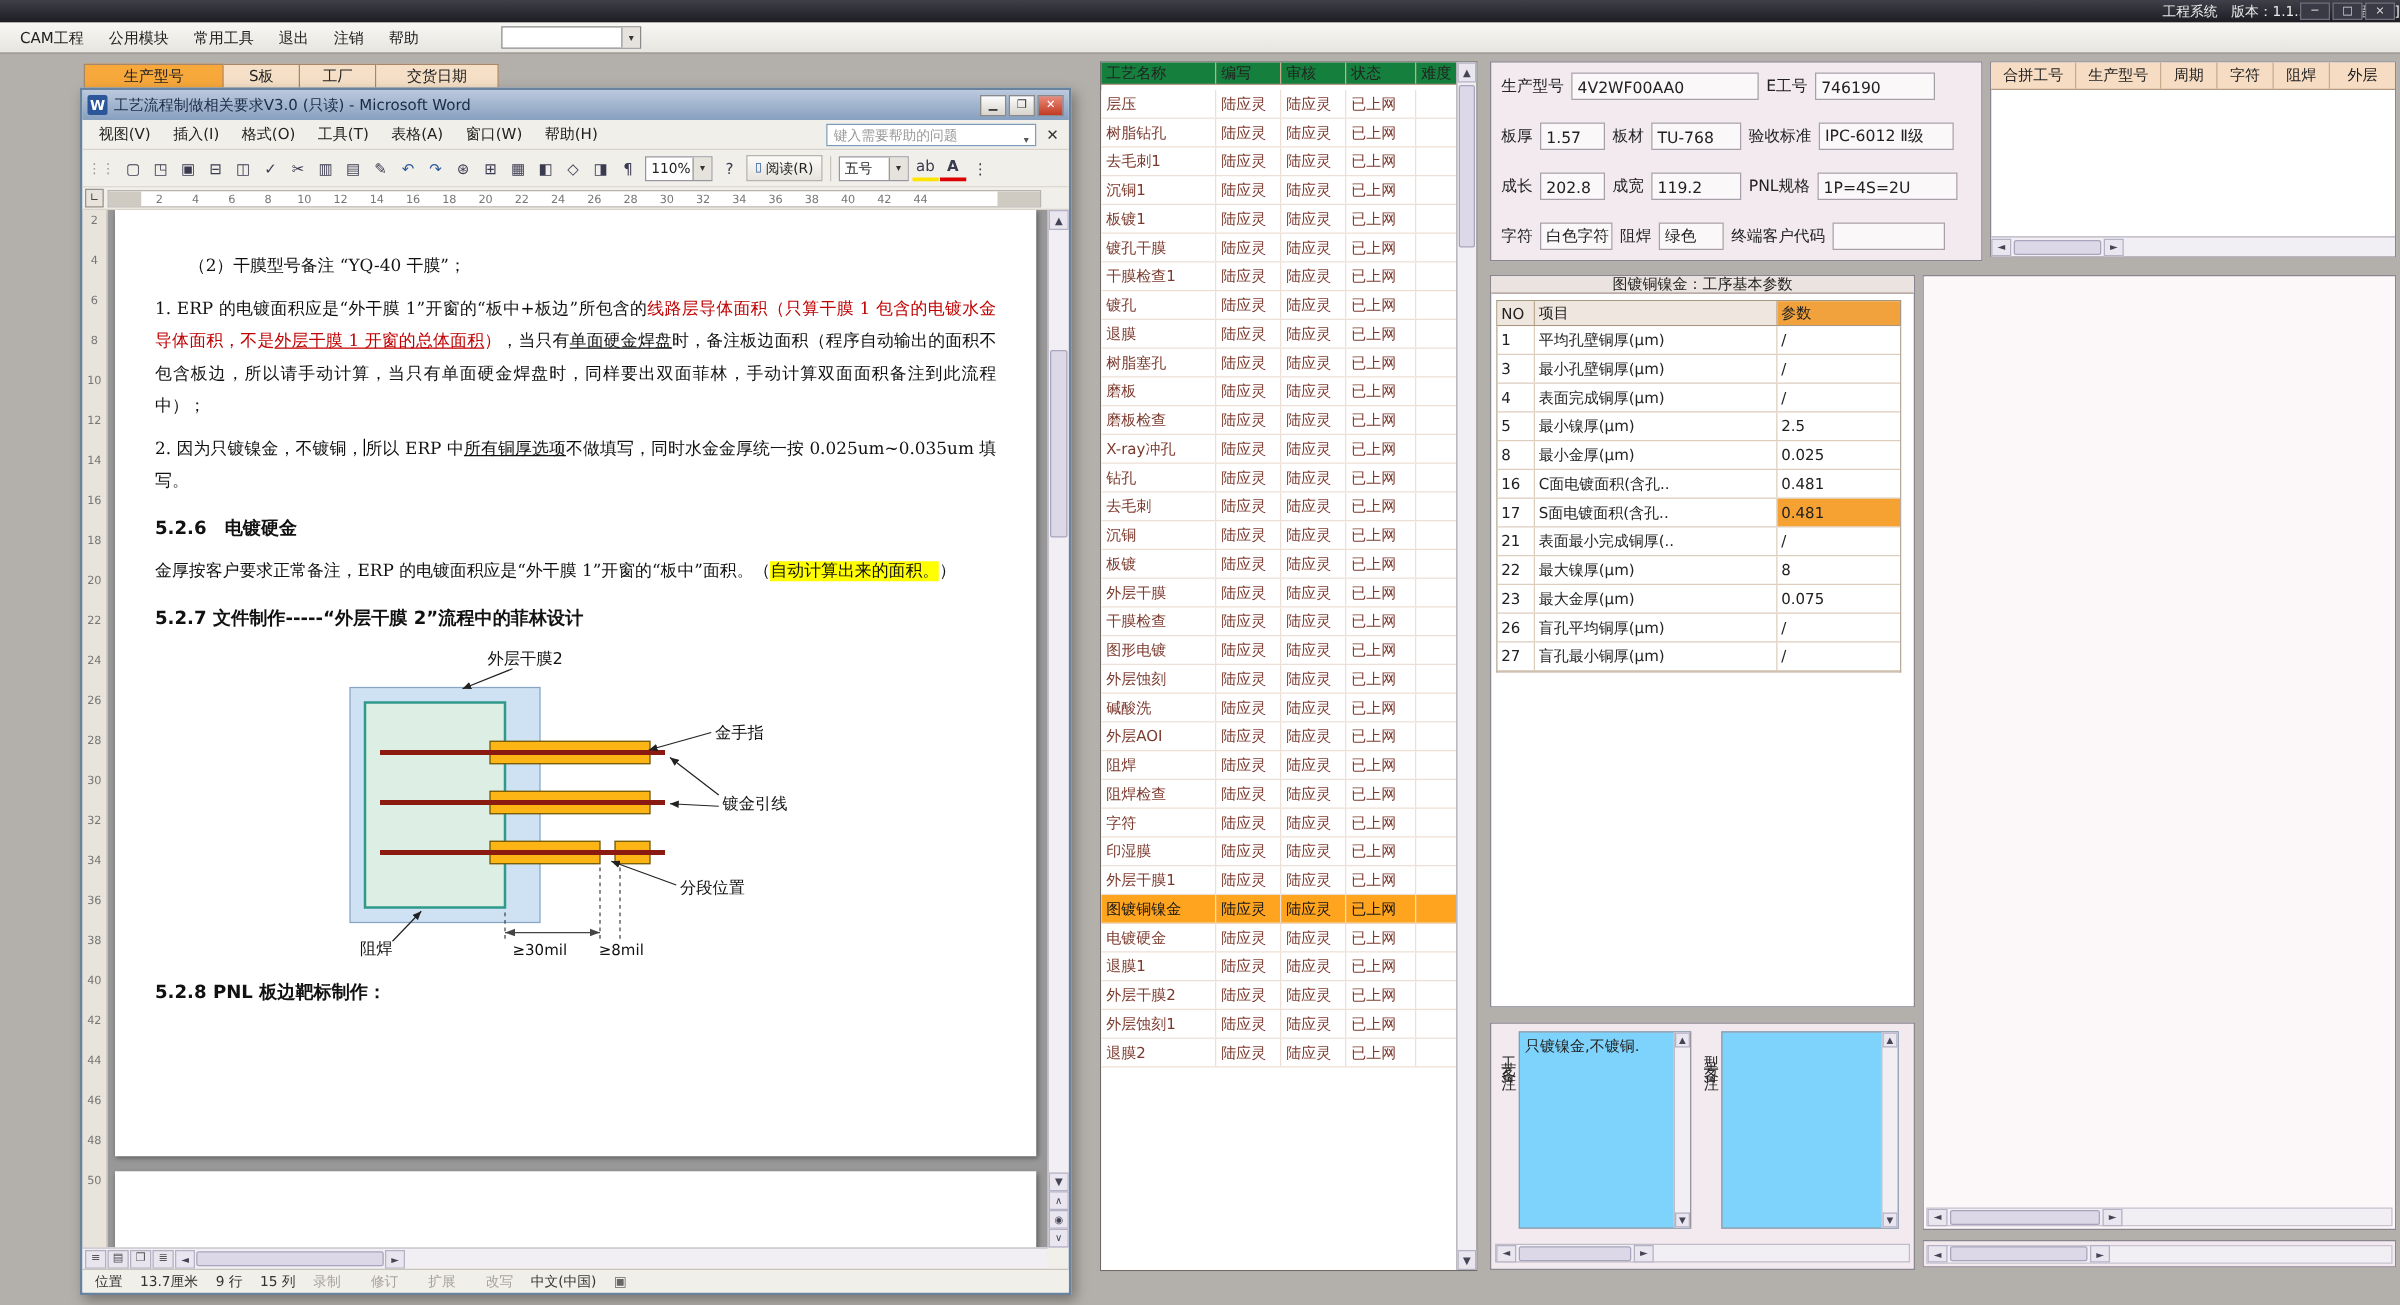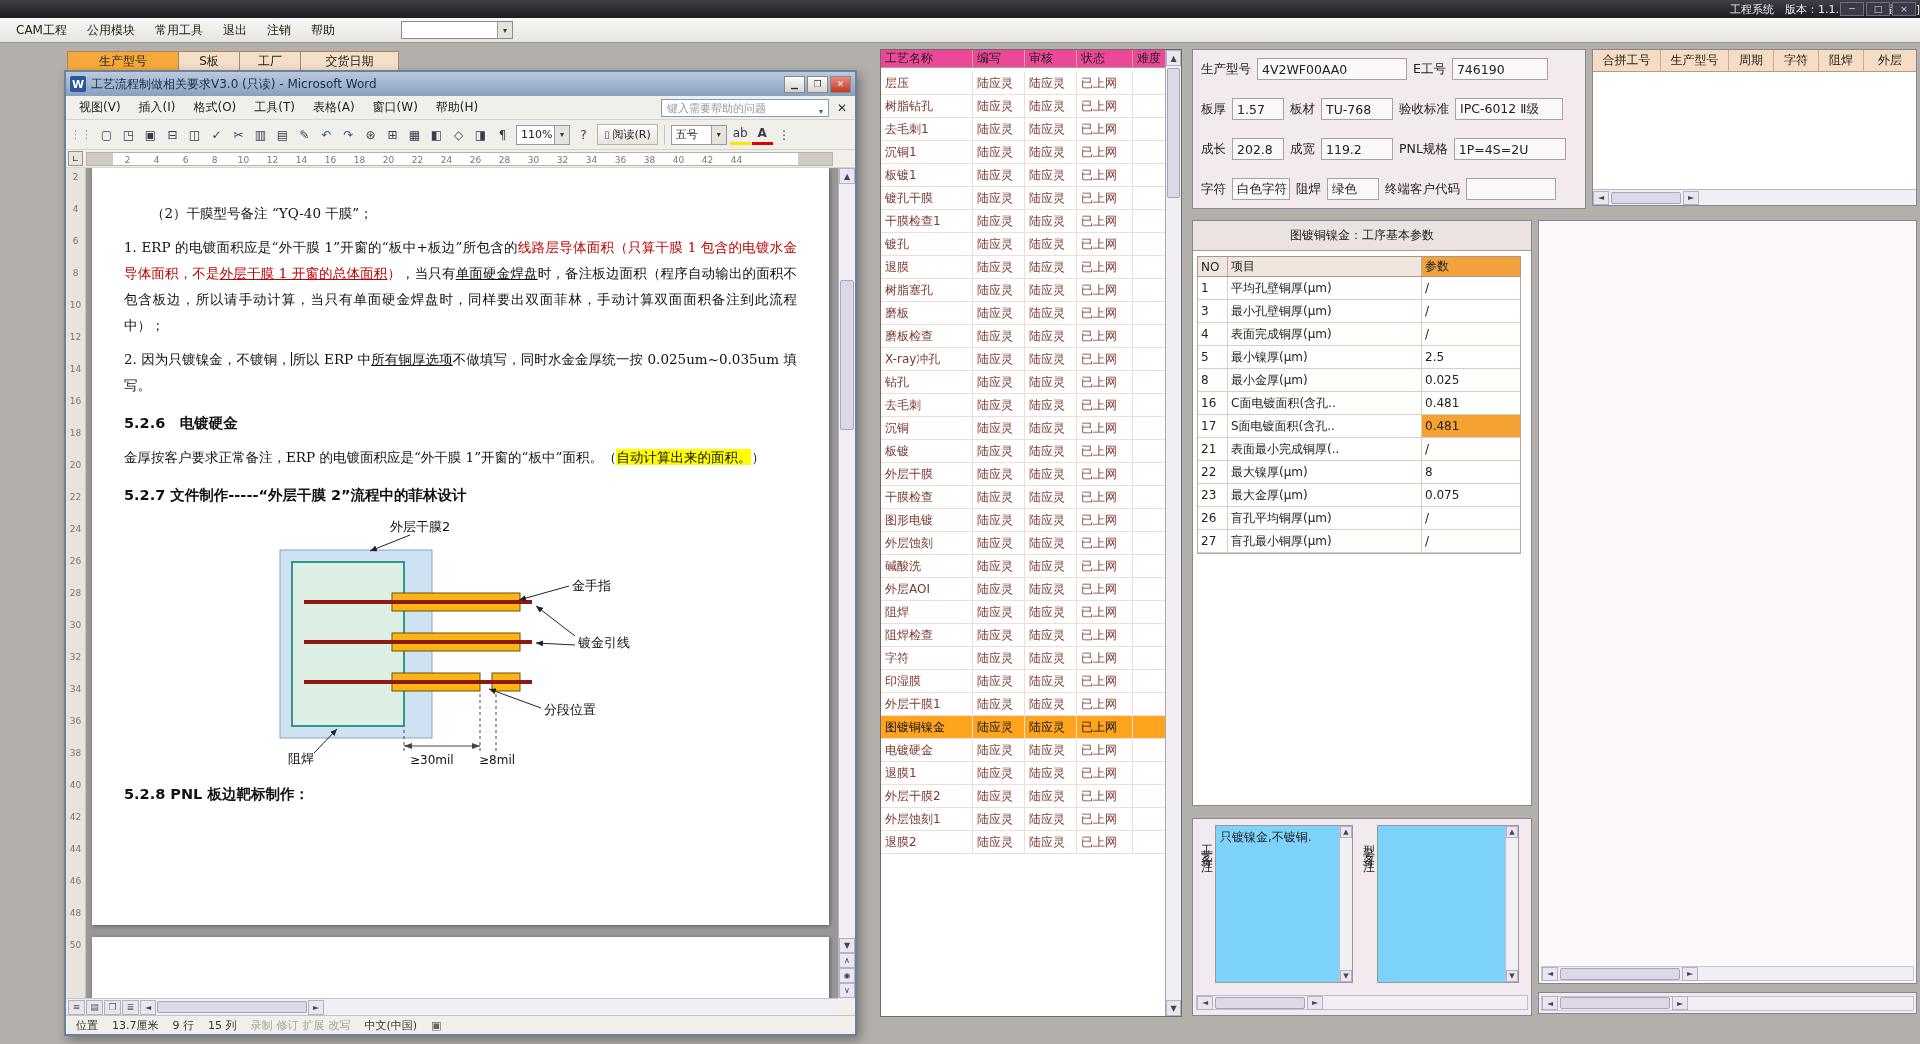--- a/index.html
+++ b/index.html
@@ -23,21 +23,21 @@
 .bg-grid-cell:nth-child(4){width:98px}
 
 
 .sb-btn{display:flex;align-items:center;justify-content:center;font-size:8px;color:#445;background:#e9e6f0;border:1px solid #b6b2c6;cursor:pointer}
 .h-thumb{height:12px;background:#dcd8e8;border:1px solid #a8a4bc;border-radius:2px}
 .hscroll{display:flex;align-items:center;background:#f1eef4}
 .hscroll .sb-btn{width:16px;height:14px}
 
 
 .process-panel{position:absolute;left:880px;top:49px;width:302px;height:968px;background:#fff;border:1px solid #6e6a66;z-index:2}
-.p-header{display:flex;height:18px;background:#ec4899;border-bottom:1px solid #b59b82}
+.p-header{display:flex;height:18px;background:#15803d;border-bottom:1px solid #b59b82}
 .p-hcell{border-right:1px solid #c8ac90;display:flex;align-items:center;padding-left:4px;font-size:12px;color:#222;cursor:pointer}
 .p-hcell:nth-child(1){width:92px}.p-hcell:nth-child(2),.p-hcell:nth-child(3){width:52px}.p-hcell:nth-child(4){width:56px}.p-hcell:nth-child(5){flex:1;border-right:none}
 .p-rows{position:absolute;left:0;top:22px;right:16px;bottom:0;overflow:hidden;background:#fff}
 .prow{display:flex;height:23px;border-bottom:1px solid #eedfd6;font-size:12px;color:#7c3a2e;cursor:pointer}
 .prow.selected{background:#ffa41f;color:#151515}
 .pc{display:flex;align-items:center;padding-left:4px;border-right:1px solid #eedfd6;overflow:hidden;white-space:nowrap}
 .pc-name{width:92px}.pc-writer{width:52px}.pc-auditor{width:52px}.pc-status{width:56px}.pc-diff{flex:1;border-right:none}
 .p-vscroll{position:absolute;right:0;top:0;bottom:0;width:16px;background:#f1eef4;border-left:1px solid #aaa}
 .p-vscroll .sb-btn{position:absolute;left:0;width:100%;height:16px}
 .p-vscroll .sb-up{top:0}.p-vscroll .sb-down{bottom:0}
@@ -55,21 +55,21 @@
 .cb-header{display:flex;height:22px;background:#f6dcc3;border-bottom:1px solid #b59b82}
 .cb-hcell{border-right:1px solid #c8ac90;display:flex;align-items:center;justify-content:center;font-size:12px;white-space:nowrap;overflow:hidden;cursor:pointer}
 .cb-hcell:nth-child(1),.cb-hcell:nth-child(2){width:68px}
 .cb-hcell:nth-child(3),.cb-hcell:nth-child(4),.cb-hcell:nth-child(5){width:45px}
 .cb-hcell:nth-child(6){flex:1;border-right:none}
 .cb-hscroll{position:absolute;left:0;right:0;bottom:0;height:16px;border-top:1px solid #b8b4c0}
 .cb-hscroll .h-thumb{width:70px;margin:0 2px}
 
 
 .params-panel{position:absolute;left:1192px;top:220px;width:340px;height:586px;background:#fff;border:1px solid #8a8690;z-index:2}
-.pp-title{height:30px;background:#ebe3df;border-bottom:1px solid #a89890;display:flex;align-items:center;justify-content:center;font-size:12px;color:#222}
+.pp-title{height:14px;background:#ebe3df;border-bottom:1px solid #a89890;display:flex;align-items:center;justify-content:center;font-size:12px;color:#222}
 .pp-header{display:flex;height:21px;margin:5px 10px 0 4px;border:1px solid #a89880}
 .pp-hcell{display:flex;align-items:center;padding-left:3px;font-size:12px;background:#efe7df;border-right:1px solid #c0ac94;cursor:pointer}
 .pp-hcell:nth-child(1){width:30px}.pp-hcell:nth-child(2){width:194px}.pp-hcell:nth-child(3){flex:1;background:#f2a23c;border-right:none}
 .pp-rows{margin:0 10px 0 4px;border:1px solid #b8a898;border-top:none;background:#fff}
 .pprow{display:flex;height:23px;border-bottom:1px solid #ddcdbd;font-size:12px;color:#222;cursor:pointer}
 .ppc{display:flex;align-items:center;padding-left:3px;border-right:1px solid #ddcdbd;overflow:hidden;white-space:nowrap}
 .ppc-no{width:30px}.ppc-item{width:194px}.ppc-value{flex:1;border-right:none}
 .pprow.selected .ppc-value{background:#f5a232}
 
 
@@ -145,21 +145,21 @@
 .w-vscroll .sb-up{position:absolute;top:0;left:0;width:100%;height:16px}
 .wv-thumb{position:absolute;left:1px;right:1px;top:112px;height:150px;background:#dcd8e8;border:1px solid #a8a4bc;border-radius:2px;cursor:grab}
 .wv-group{position:absolute;bottom:0;left:0;width:100%}
 .wv-group .sb-btn{width:100%;height:15px}
 .w-hscroll{position:absolute;left:0;right:17px;bottom:19px;height:17px;background:#f1eef4;border-top:1px solid #c8c4cc;display:flex;align-items:center;gap:1px;padding-left:2px}
 .view-btn{width:17px;height:15px;background:#e8e5ef;border:1px solid #b4b0c0;font-size:9px;color:#555;display:flex;align-items:center;justify-content:center;cursor:pointer}
 .w-hscroll .sb-btn{width:16px;height:15px}
 .w-hscroll .h-thumb{width:150px}
 .w-status{position:absolute;left:0;right:0;bottom:0;height:19px;background:#f1efe9;border-top:1px solid #c8c4bc;display:flex;align-items:center;font-size:11px;color:#333;gap:14px;padding:0 10px;white-space:nowrap}
 .w-status .dim{color:#a8a49c}
-.flags{display:flex;gap:4px}
+.flags{display:flex;gap:24px}
 .book{color:#666}
 </style>
 </head>
 <body>
 
 <div class="screen">
 
   <div class="app-titlebar">
     <span>工程系统　版本：1.1.3.6　[流程指示]</span>
     <span class="app-winbtns">

